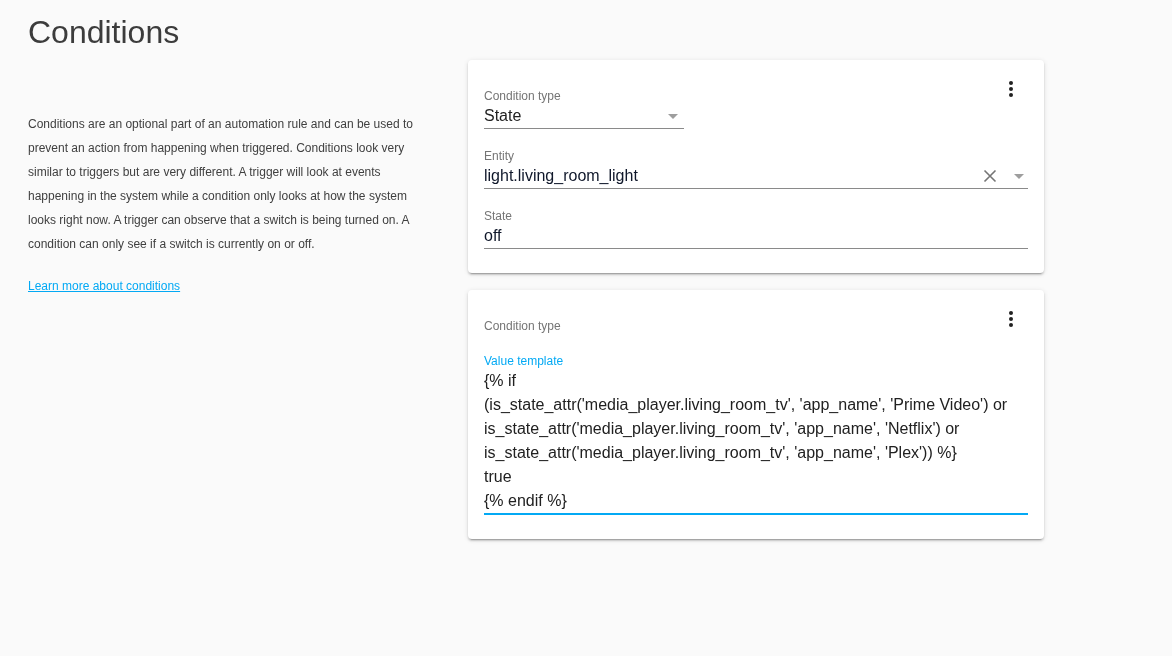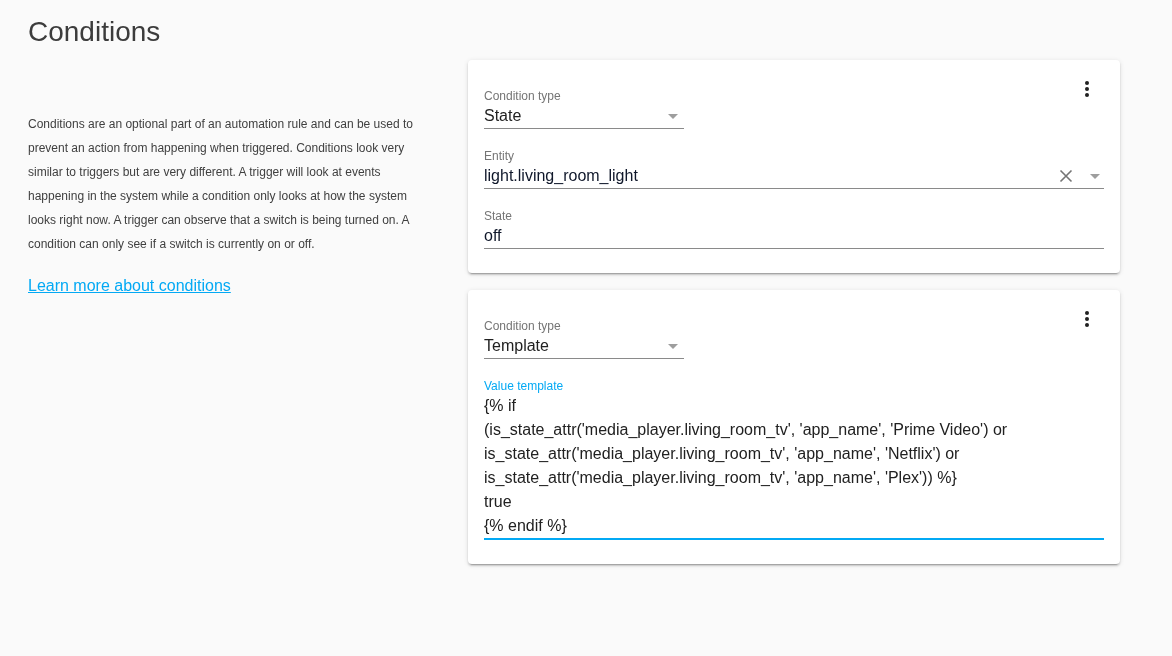--- a/index.html
+++ b/index.html
@@ -10,39 +10,39 @@
     font-family: "Liberation Sans", "DejaVu Sans", sans-serif;
     color: #212121;
     position: relative;
     overflow: hidden;
   }
 
   
   .left-col { position: absolute; left: 28px; top: 0; width: 398px; }
   .page-title {
     margin: 0; padding-top: 10px;
-    font-size: 28px; line-height: 44px; font-weight: 400;
+    font-size: 32px; line-height: 44px; font-weight: 400;
     color: #3c3c3c;
   }
   .intro-paragraph {
     margin: 58px 0 0 0;
     font-size: 12px; line-height: 24px;
     color: #404040;
   }
   .learn-more {
     display: inline-block;
     margin-top: 18px;
-    font-size: 16px; line-height: 24px;
+    font-size: 12px; line-height: 24px;
     color: #03a9f4;
     text-decoration: underline;
     cursor: pointer;
   }
 
   
-  .right-col { position: absolute; left: 468px; top: 60px; width: 652px; }
+  .right-col { position: absolute; left: 468px; top: 60px; width: 576px; }
   .card {
     position: relative;
     background: #ffffff;
     border-radius: 4px;
     box-shadow: 0 2px 2px 0 rgba(0,0,0,.14), 0 1px 5px 0 rgba(0,0,0,.12), 0 3px 1px -2px rgba(0,0,0,.2);
   }
   .condition-card { padding: 14px 16px 24px 16px; margin-bottom: 17px; }
 
   .kebab {
     position: absolute; top: 18px; right: 24px;
@@ -150,24 +150,20 @@
 
   <div class="card condition-card">
     <div class="kebab">
       <span class="dot"></span>
       <span class="dot"></span>
       <span class="dot"></span>
     </div>
 
     <div class="select-field">
       <div class="field-label">Condition type</div>
-      <div class="select-row">
-        <span>Template</span>
-        <span class="caret"></span>
-      </div>
     </div>
 
     <div class="template-field">
       <div class="field-label accent">Value template</div>
       <div class="template-text">{% if
 (is_state_attr('media_player.living_room_tv', 'app_name', 'Prime Video') or
 is_state_attr('media_player.living_room_tv', 'app_name', 'Netflix') or
 is_state_attr('media_player.living_room_tv', 'app_name', 'Plex')) %}
 true
 {% endif %}</div>

